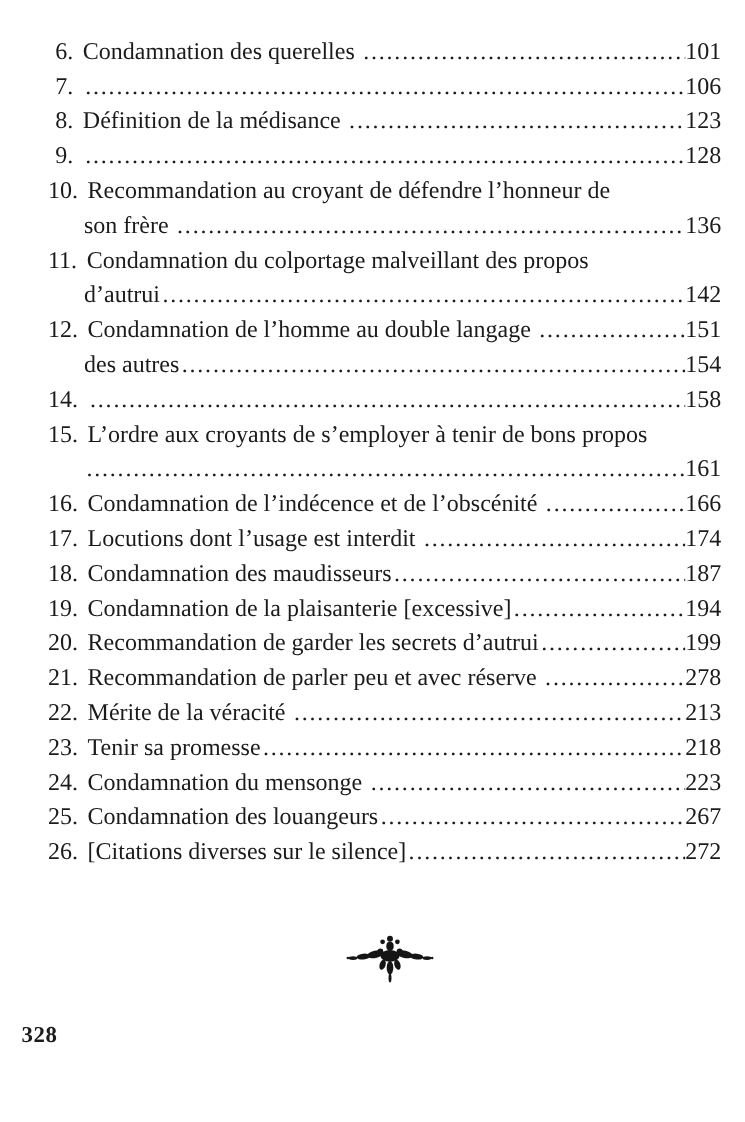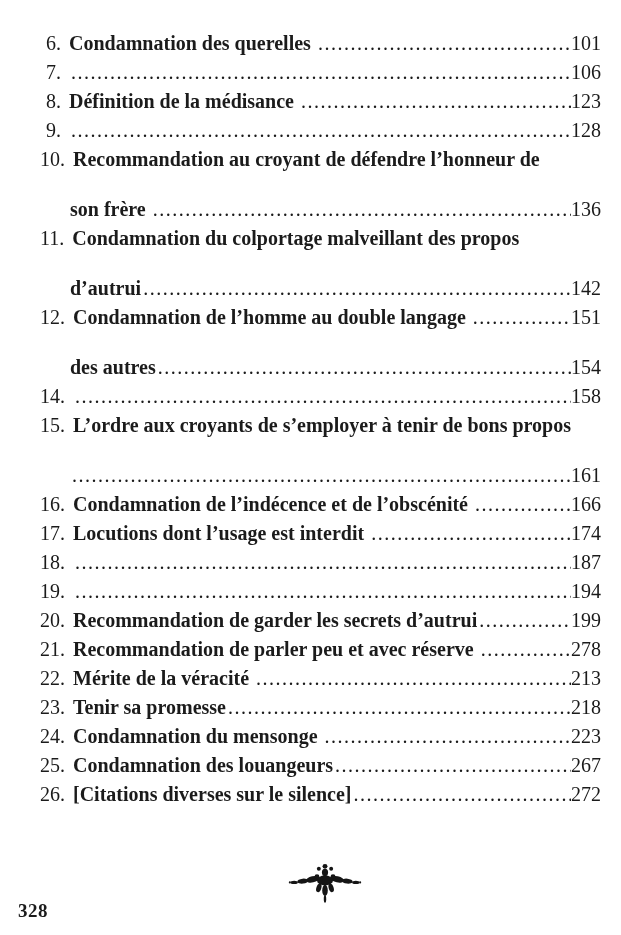--- a/index.html
+++ b/index.html
@@ -25,23 +25,22 @@
   }
   .tline .num {
     white-space: pre;
     flex: 0 0 auto;
     margin-right: 8px;
   }
   .entry.sd .num { margin-left: 6px; }
   .tline .txt {
     white-space: pre;
     flex: 0 0 auto;
-    font-weight: bold;
-  }
-  .tline.cont { padding-left: 30px; margin-top: 21px; }
+  }
+  .tline.cont { padding-left: 30px; }
   .leader {
     flex: 1 1 auto;
     min-width: 0;
     overflow: hidden;
     white-space: nowrap;
     letter-spacing: 1.5px;
     margin-left: 2px;
   }
   .pageno {
     flex: 0 0 auto;
@@ -49,21 +48,21 @@
   }
   .ornament {
     margin-top: 51px;
     text-align: center;
     transform: translateX(14px);
     line-height: 0;
   }
   .folio {
     position: absolute;
     left: 18px;
-    top: 900px;
+    top: 852px;
     font-size: 19px;
     font-weight: bold;
     letter-spacing: 0.5px;
   }
 </style>
 </head>
 <body>
 
 <div class="page">
 
@@ -164,27 +163,29 @@
         <div class="tline">
           <span class="num">17.</span>
           <span class="txt">Locutions dont l’usage est interdit </span>
           <span class="leader">..............................................................................................................</span>
           <span class="pageno">174</span>
         </div>
       </div>
       <div class="entry">
         <div class="tline">
           <span class="num">18.</span>
+          <span class="txt">Condamnation des maudisseurs</span>
           <span class="leader">..............................................................................................................</span>
           <span class="pageno">187</span>
         </div>
       </div>
       <div class="entry">
         <div class="tline">
           <span class="num">19.</span>
+          <span class="txt">Condamnation de la plaisanterie [excessive]</span>
           <span class="leader">..............................................................................................................</span>
           <span class="pageno">194</span>
         </div>
       </div>
       <div class="entry">
         <div class="tline">
           <span class="num">20.</span>
           <span class="txt">Recommandation de garder les secrets d’autrui</span>
           <span class="leader">..............................................................................................................</span>
           <span class="pageno">199</span>

